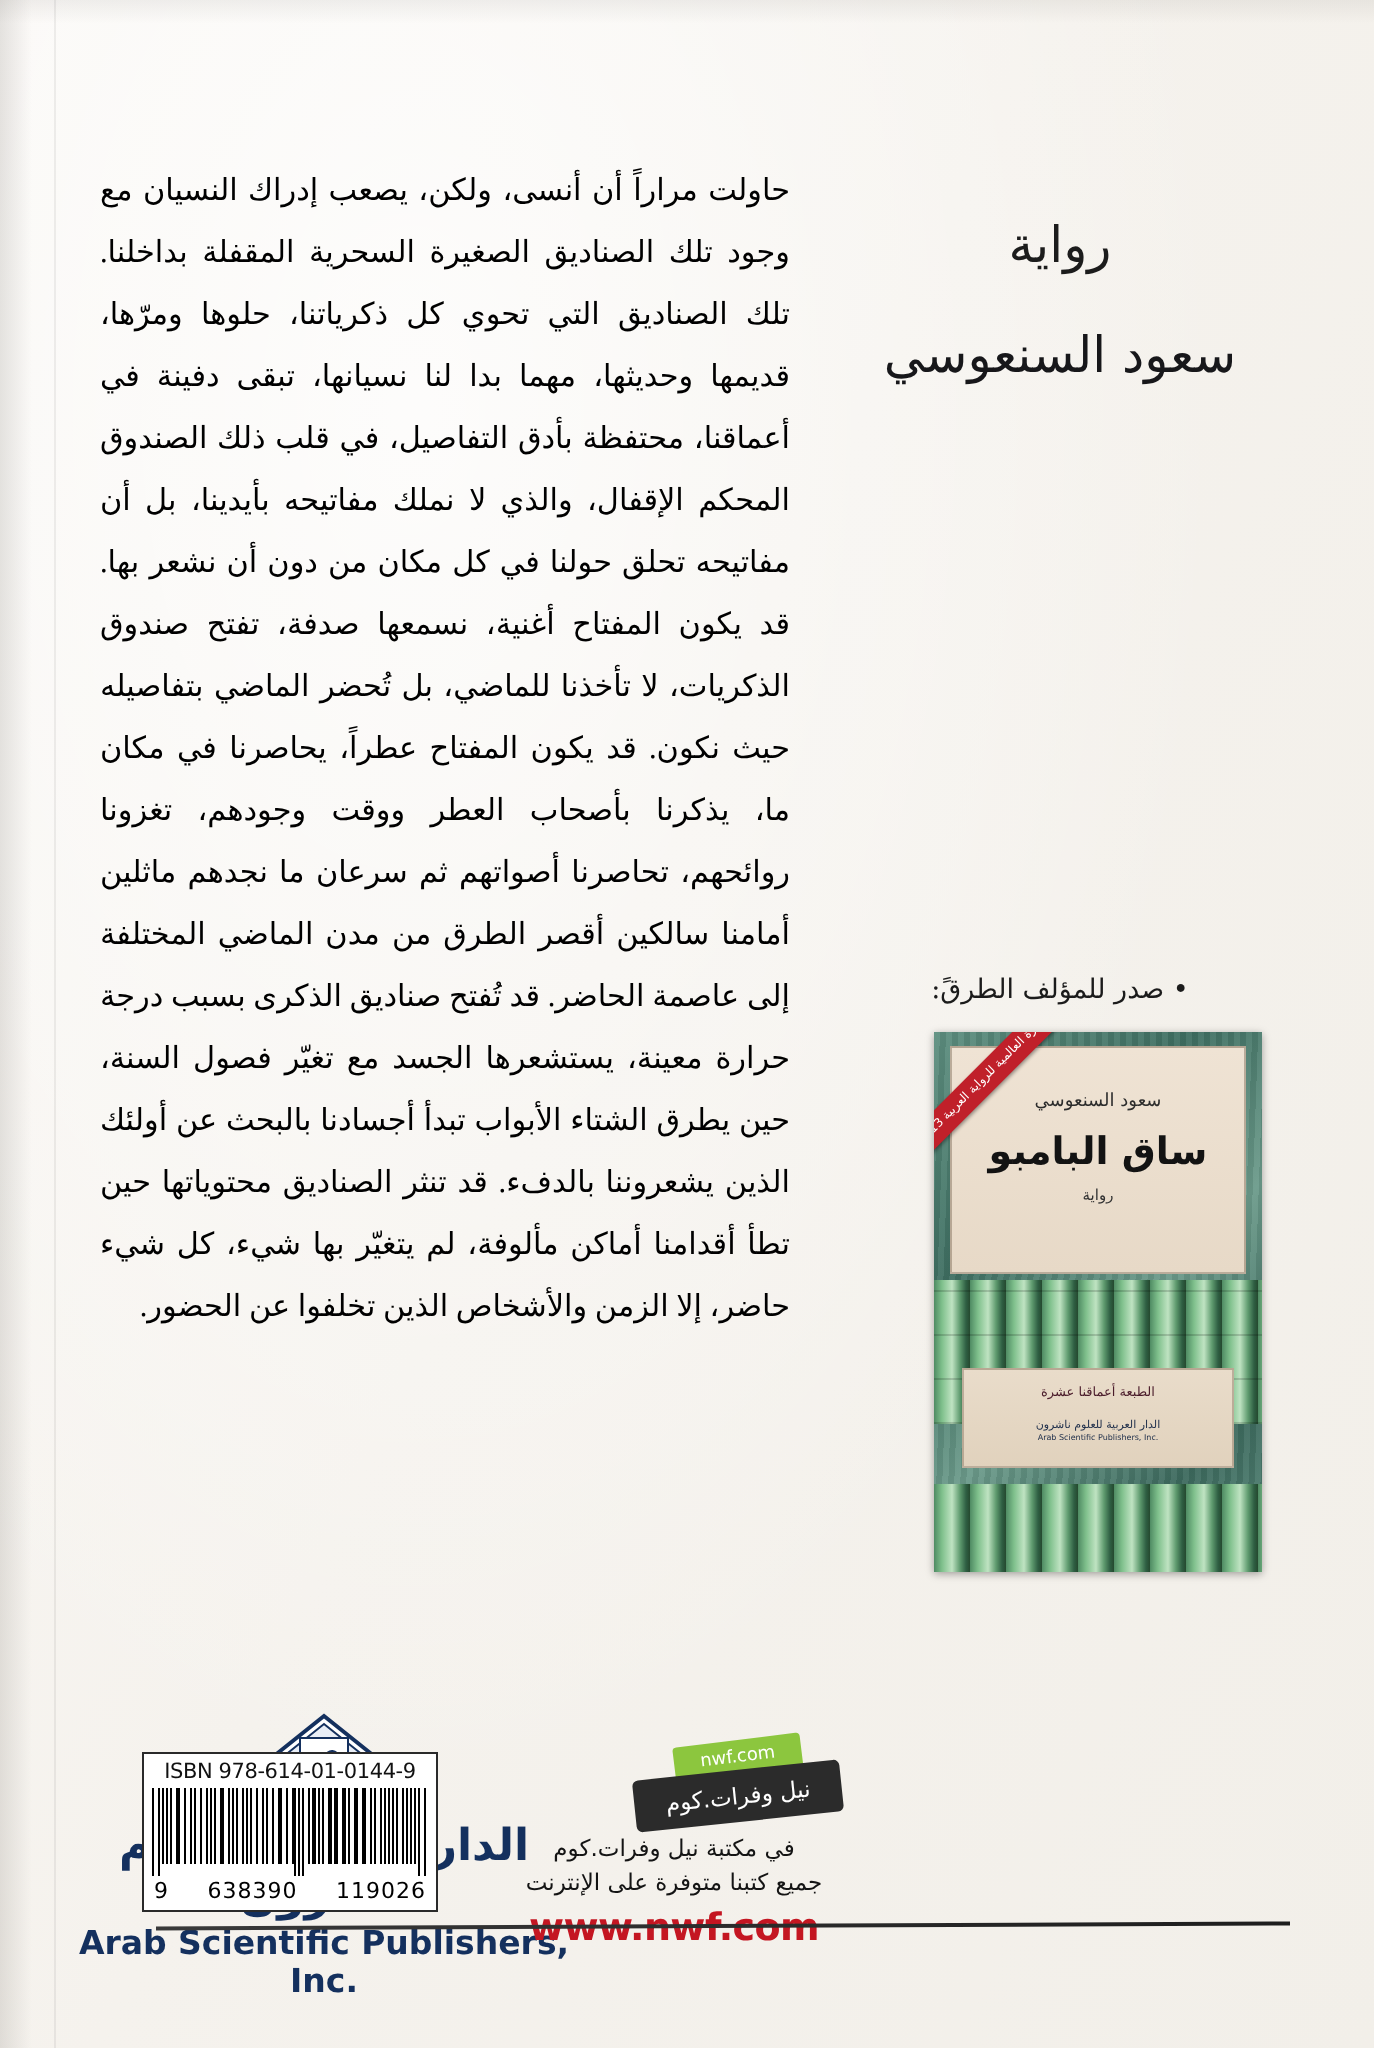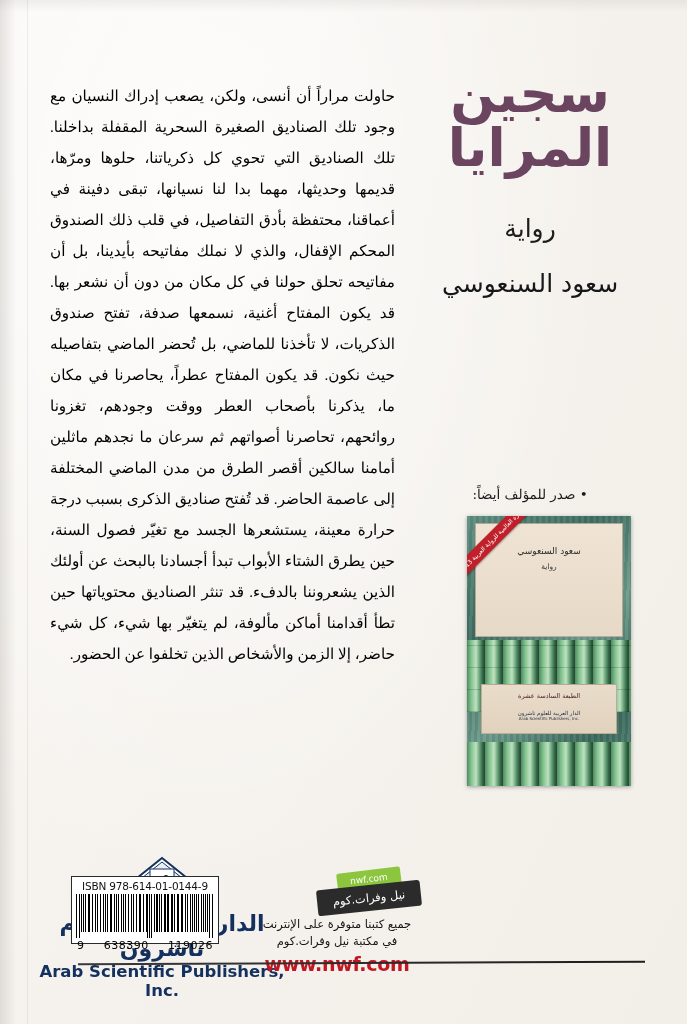--- a/index.html
+++ b/index.html
@@ -272,21 +272,21 @@
     direction: ltr;
     margin-top: 3px;
   }
 
   
   .isbn-box {
     position: absolute;
     top: 876px;
     right: 468px;
     width: 148px;
-    height: 68px;
+    height: 80px;
     background: #ffffff;
     border: 1px solid #2a2a2a;
     padding: 3px 4px 2px 4px;
     box-sizing: border-box;
     direction: ltr;
   }
   .isbn-text {
     font-family: "DejaVu Sans", sans-serif;
     font-size: 10.5px;
     color: #111;
@@ -389,43 +389,40 @@
 </head>
 <body>
 
 <div class="page">
   <div class="paper-tint"></div>
   <div class="edge-shadow"></div>
   <div class="edge-shadow-top"></div>
   <div class="spine-rule"></div>
 
   <div class="title-block">
-    <h1 class="book-title">
-      <span>سجين</span>
-      <span class="line2">المرايا</span>
-    </h1>
     <div class="genre">رواية</div>
     <div class="author-name">سعود السنعوسي</div>
   </div>
 
   <div class="blurb">حاولت مراراً أن أنسى، ولكن، يصعب إدراك النسيان مع وجود تلك الصناديق الصغيرة السحرية المقفلة بداخلنا. تلك الصناديق التي تحوي كل ذكرياتنا، حلوها ومرّها، قديمها وحديثها، مهما بدا لنا نسيانها، تبقى دفينة في أعماقنا، محتفظة بأدق التفاصيل، في قلب ذلك الصندوق المحكم الإقفال، والذي لا نملك مفاتيحه بأيدينا، بل أن مفاتيحه تحلق حولنا في كل مكان من دون أن نشعر بها. قد يكون المفتاح أغنية، نسمعها صدفة، تفتح صندوق الذكريات، لا تأخذنا للماضي، بل تُحضر الماضي بتفاصيله حيث نكون. قد يكون المفتاح عطراً، يحاصرنا في مكان ما، يذكرنا بأصحاب العطر ووقت وجودهم، تغزونا روائحهم، تحاصرنا أصواتهم ثم سرعان ما نجدهم ماثلين أمامنا سالكين أقصر الطرق من مدن الماضي المختلفة إلى عاصمة الحاضر. قد تُفتح صناديق الذكرى بسبب درجة حرارة معينة، يستشعرها الجسد مع تغيّر فصول السنة، حين يطرق الشتاء الأبواب تبدأ أجسادنا بالبحث عن أولئك الذين يشعروننا بالدفء. قد تنثر الصناديق محتوياتها حين تطأ أقدامنا أماكن مألوفة، لم يتغيّر بها شيء، كل شيء حاضر، إلا الزمن والأشخاص الذين تخلفوا عن الحضور.</div>
 
-  <div class="also-label">• صدر للمؤلف أيضاً:</div>
+  <div class="also-label">• صدر للمؤلف الطرقً:</div>
 
   <div class="thumb-wrap">
     <div class="thumb-frame"></div>
     <div class="thumb-bamboo"></div>
     <div class="thumb-top-panel">
       <div class="thumb-author">سعود السنعوسي</div>
+      <div class="thumb-title">ساق البامبو</div>
       <div class="thumb-genre">رواية</div>
     </div>
     <div class="thumb-banner">الجائزة العالمية للرواية العربية 2013</div>
     <div class="thumb-bamboo2"></div>
     <div class="thumb-bottom-panel">
-      <div class="thumb-edition">الطبعة السادسة عشرة</div>
+      <div class="thumb-edition">الطبعة أعماقنا عشرة</div>
       <div class="thumb-pub-ar">الدار العربية للعلوم ناشرون</div>
       <div class="thumb-pub-en">Arab Scientific Publishers, Inc.</div>
     </div>
   </div>
 
   <div class="publisher">
     <div class="pub-logo">
       <svg viewBox="0 0 54 52" width="54" height="52" aria-hidden="true">
         <polygon points="27,2 52,22 27,44 2,22" fill="#ffffff" stroke="#14305e" stroke-width="2"></polygon>
         <polygon points="27,6 47,22 27,40 7,22" fill="#e9eef6" stroke="#14305e" stroke-width="1"></polygon>
@@ -510,19 +507,19 @@
       <span>638390</span>
       <span>119026</span>
     </div>
   </div>
 
   <div class="nwf">
     <div class="nwf-tag-row">
       <div class="nwf-tag-green">nwf.com</div>
       <div class="nwf-tag-dark">نيل وفرات.كوم</div>
     </div>
+    <div class="nwf-line">في مكتبة نيل وفرات.كوم</div>
     <div class="nwf-line">جميع كتبنا متوفرة على الإنترنت</div>
-    <div class="nwf-line">في مكتبة نيل وفرات.كوم</div>
     <div class="nwf-url">www.nwf.com</div>
   </div>
 
   <div class="bottom-rule"></div>
 </div>
 
 </body></html>

